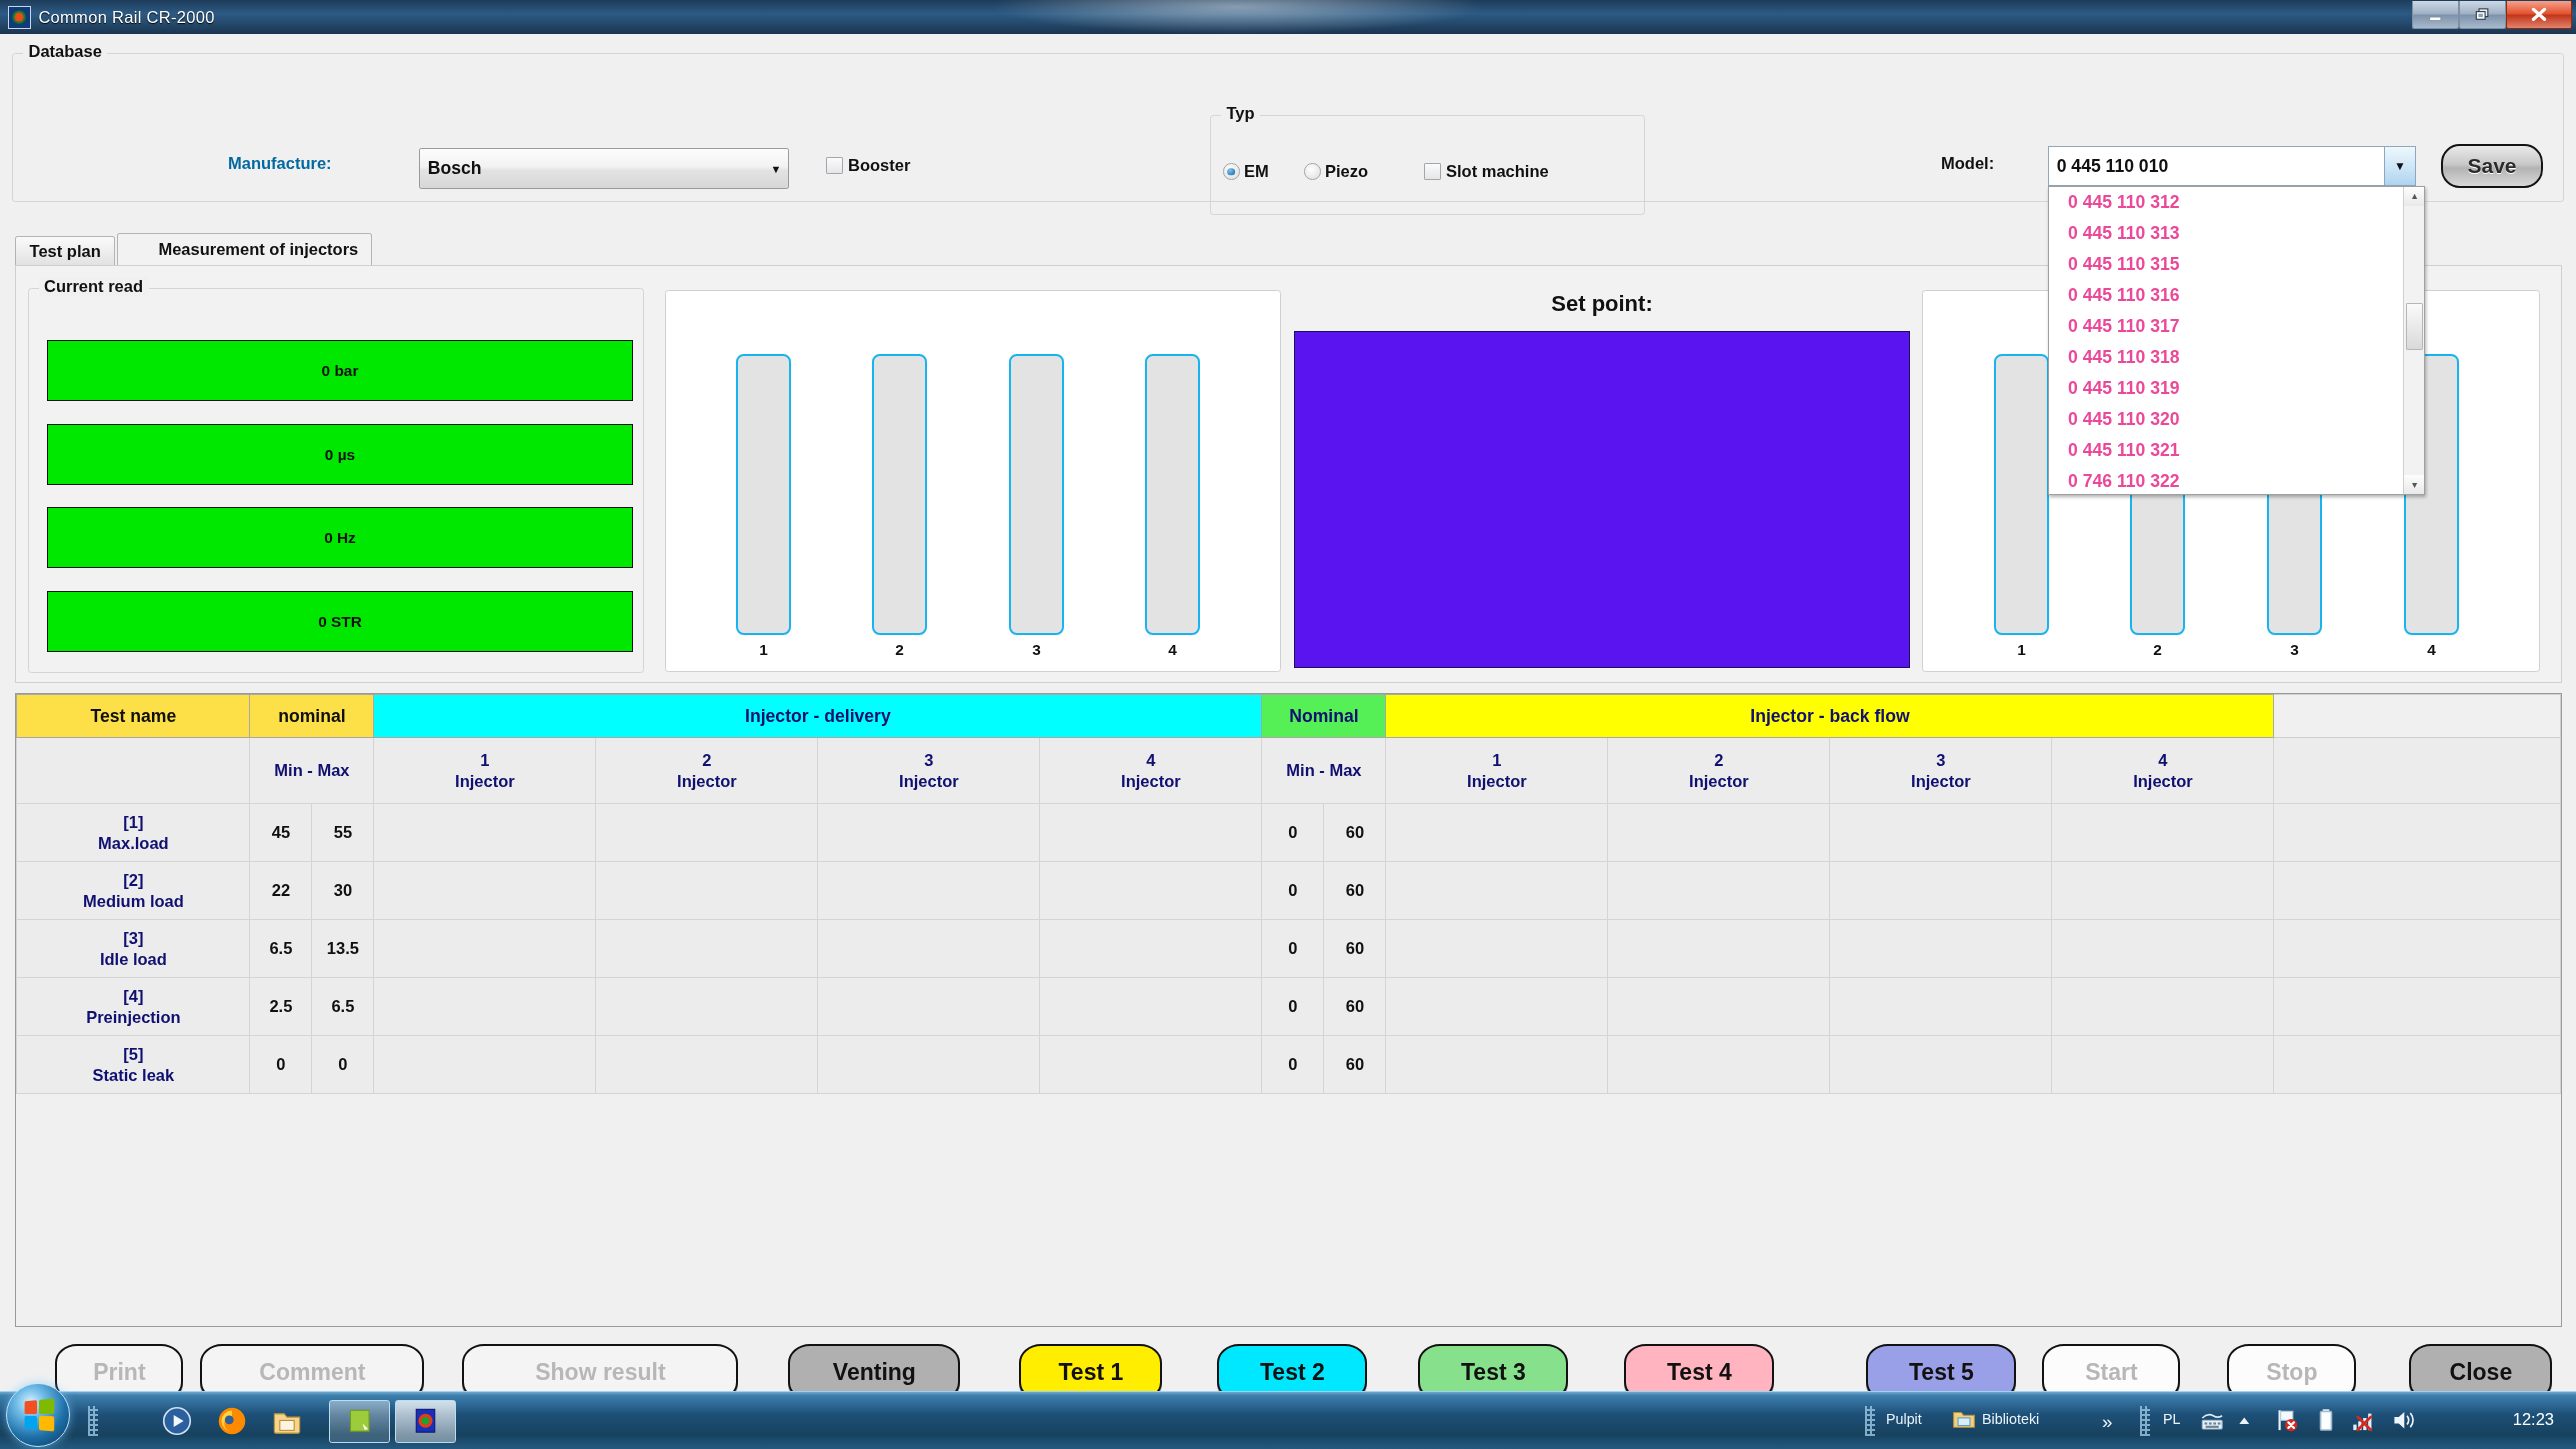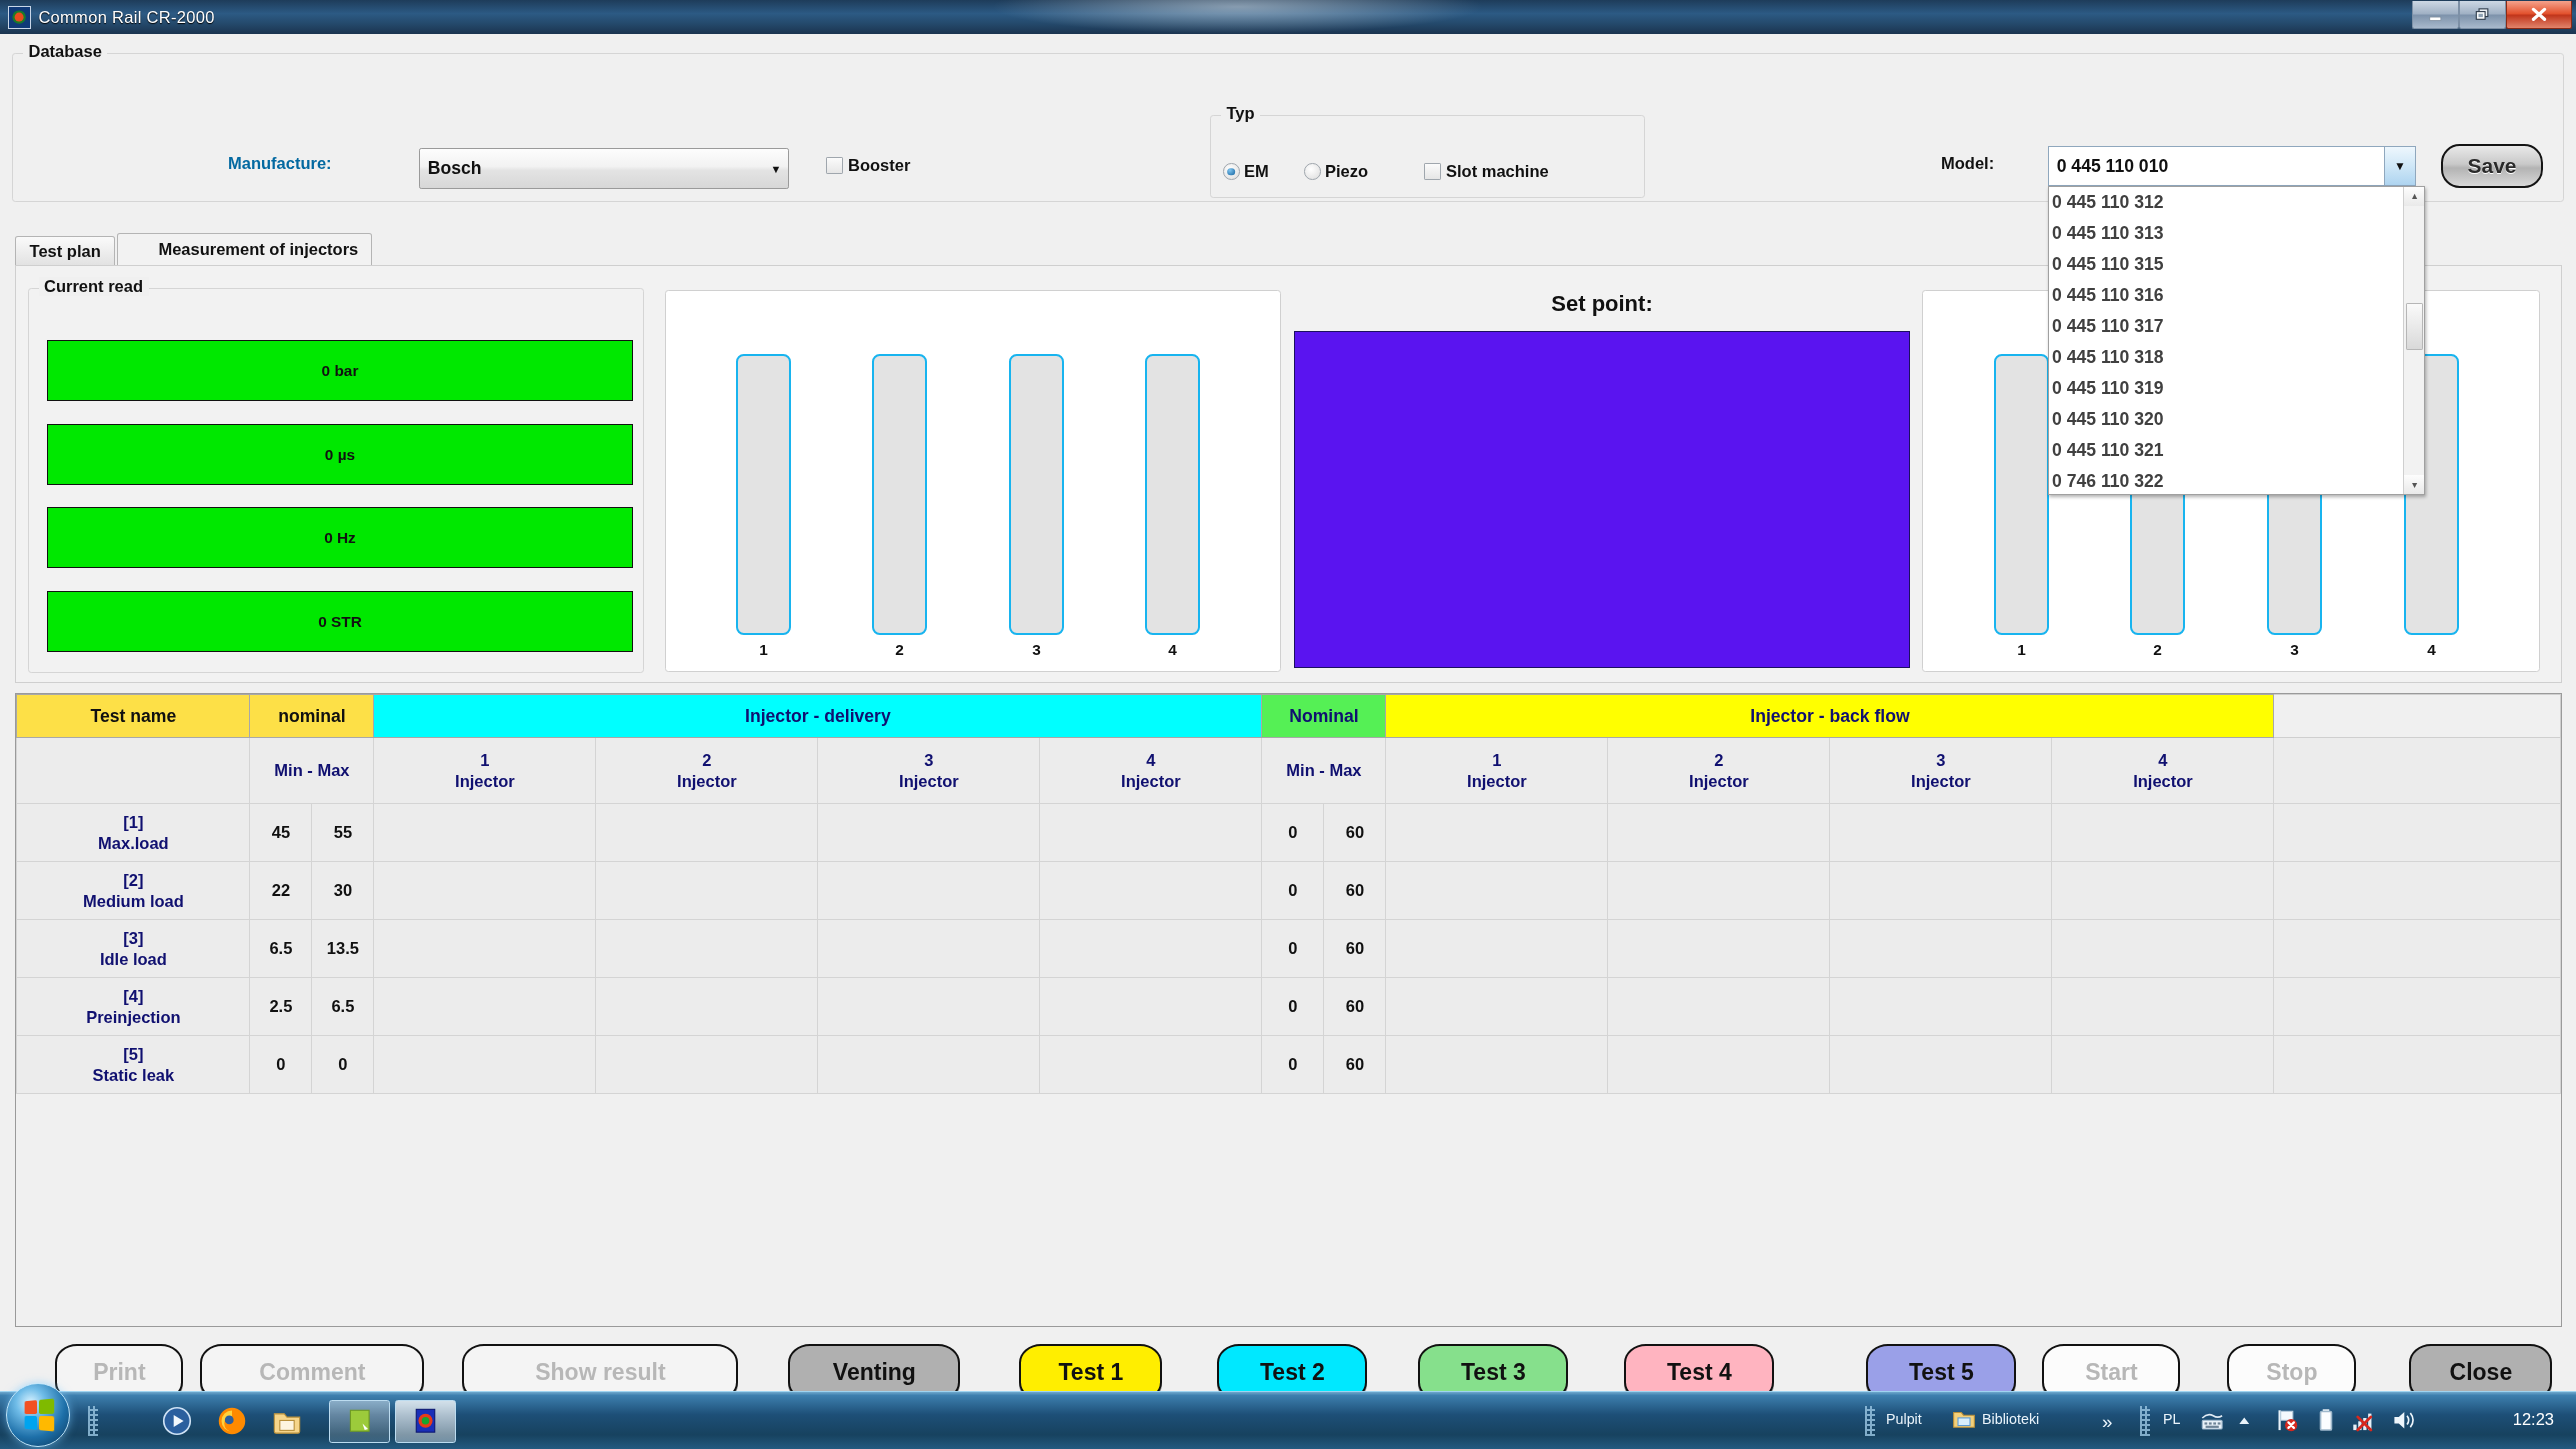--- a/index.html
+++ b/index.html
@@ -74,21 +74,21 @@
   .combo .arrow{ width:24px; text-align:center; font-size:11px; color:#111; }
 
   .chk { position:absolute; display:flex; align-items:center; }
   .chk .box{
     width:16.5px;height:16.5px;border:1.1px solid #9fa6ad;border-radius:1.1px;
     background:linear-gradient(180deg,#fbfbfb,#e6e6e6); flex:none;
   }
   .chk .txt{ font-size:16.5px; font-weight:bold; color:#111; margin-left:5.5px; white-space:nowrap;}
   #booster-chk{ left:814px; top:122px;margin-left:12px; }
 
-  #typ-group{ left:1210px; top:81px; width:435px; height:83px; }
+  #typ-group{ left:1210px; top:81px; width:435px; height:100px; }
   .radio{ position:absolute; display:flex; align-items:center;}
   .radio .dot{
     width:16.5px;height:16.5px;border-radius:50%;border:1.1px solid #9fa6ad;
     background:radial-gradient(circle at 40% 35%,#ffffff,#dcdcdc); flex:none; position:relative;
   }
   .radio.on .dot::after{
     content:''; position:absolute; left:50%; top:50%; transform:translate(-50%,-50%);
     width:7.7px;height:7.7px;border-radius:50%;
     background:radial-gradient(circle at 35% 30%,#7fc4ef,#1464a0);
   }
@@ -110,21 +110,21 @@
     font-size:12px;
   }
   
   #model-list{
     position:absolute; left:2048px; top:152px; width:377px; height:309px;
     background:#fff; border:0.6px solid #a0a0a0; box-shadow:1.1px 1.7px 3.3px rgba(0,0,0,0.3);
     z-index:50; overflow:hidden;
   }
   #model-list .items{ position:absolute; left:0; top:0; width:357px;}
   #model-list .it{
-    font-size:17.6px; font-weight:bold; color:#404040; height:31px; line-height:31px; padding-left:3px;
+    font-size:17.6px; font-weight:bold; color:#ec4899; height:31px; line-height:31px; padding-left:19px;
     white-space:nowrap;
   }
   .vscroll{
     position:absolute; right:0; top:0; width:21px; height:100%;
     background:#f2f2f2; border-left:0.6px solid #cfcfcf;
   }
   .vscroll .up,.vscroll .dn{
     position:absolute; left:0; width:21px; height:18.7px; display:flex;align-items:center;justify-content:center;
     background:linear-gradient(180deg,#fdfdfd,#e9e9e9); font-size:8.8px; color:#555;
   }

